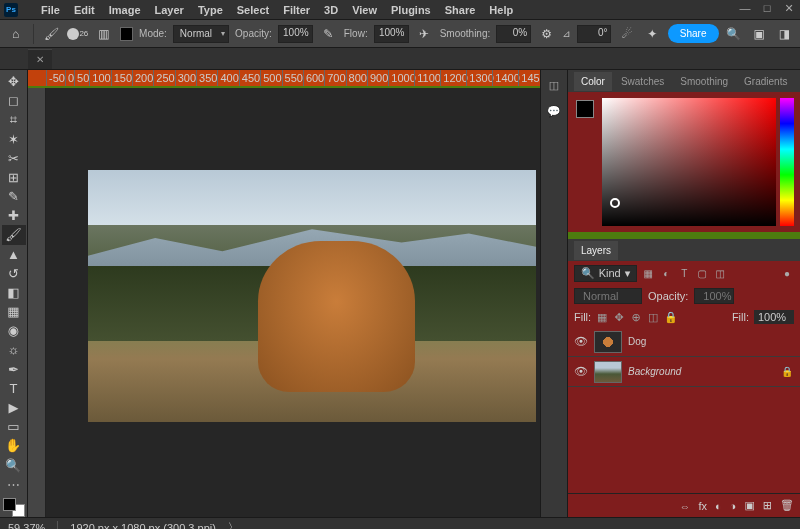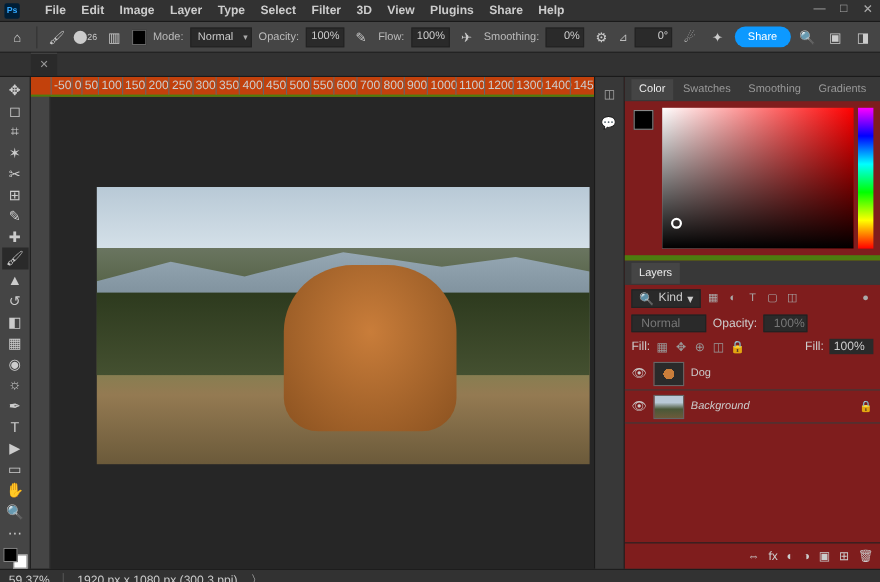--- a/index.html
+++ b/index.html
@@ -45,21 +45,21 @@
 .panel-tabs{height:22px;display:flex;align-items:center;padding:0 6px;background:#383838;gap:2px}
 .panel-tabs .pt{padding:4px 7px;font-size:10px;color:#999}
 .panel-tabs .pt.active{background:#454545;color:#eee}
 .colorpanel{height:140px;display:flex;padding:6px;gap:4px}
 .colorpanel .swbox{width:24px}
 .colorpanel .swbox .cs{width:18px;height:18px;background:#000;border:1px solid #888;margin:2px}
 .colorpanel .field{flex:1;position:relative;background:linear-gradient(to right,#fff,#f00);cursor:crosshair}
 .colorpanel .field:before{content:"";position:absolute;inset:0;background:linear-gradient(to top,#000,transparent)}
 .colorpanel .field .pick{position:absolute;width:10px;height:10px;border:2px solid #fff;border-radius:50%;left:8px;bottom:18px}
 .colorpanel .hue{width:14px;background:linear-gradient(180deg,#f0f,#00f,#0ff,#0f0,#ff0,#f00)}
-.layerspanel{flex:1;border-top:5px solid #4d7c0f;display:flex;flex-direction:column}
+.layerspanel{flex:1;border-top:7px solid #4d7c0f;display:flex;flex-direction:column}
 .layerspanel .filt{height:24px;display:flex;align-items:center;padding:0 6px;gap:4px}
 .layerspanel .filt .kd{background:#2a2a2a;border:1px solid #222;font-size:9px;padding:1px 6px;display:flex;align-items:center;gap:4px}
 .layerspanel .filt .fi{width:14px;height:14px;display:flex;align-items:center;justify-content:center;font-size:10px;color:#aaa}
 .layerspanel .blend{height:22px;display:flex;align-items:center;padding:0 6px;gap:6px;font-size:9px;color:#777}
 .layerspanel .blend .bsel{background:#2a2a2a;border:1px solid #222;padding:1px 8px;width:68px;color:#777}
 .layerspanel .lock{height:20px;display:flex;align-items:center;padding:0 6px;gap:5px;font-size:9px;color:#999}
 .layerspanel .lock .li{width:12px;text-align:center;color:#999}
 .layerrow{height:30px;display:flex;align-items:center;padding:0 6px;gap:6px;border-bottom:1px solid #3a3a3a}
 .layerrow .eye{width:14px;font-size:11px;color:#ccc}
 .layerrow .thumb{width:28px;height:22px;background:#333;border:1px solid #666}

